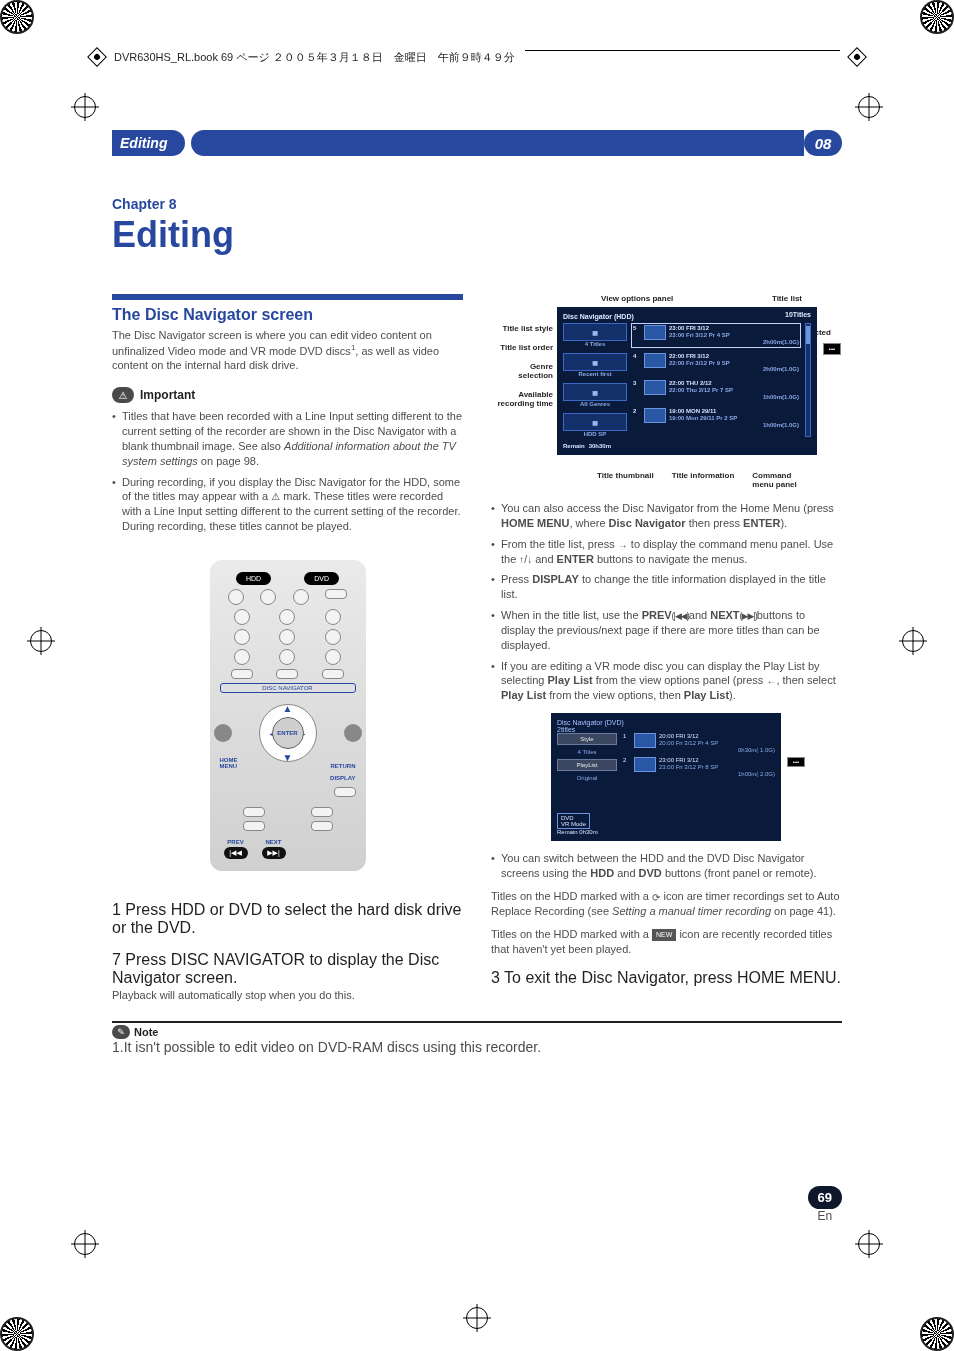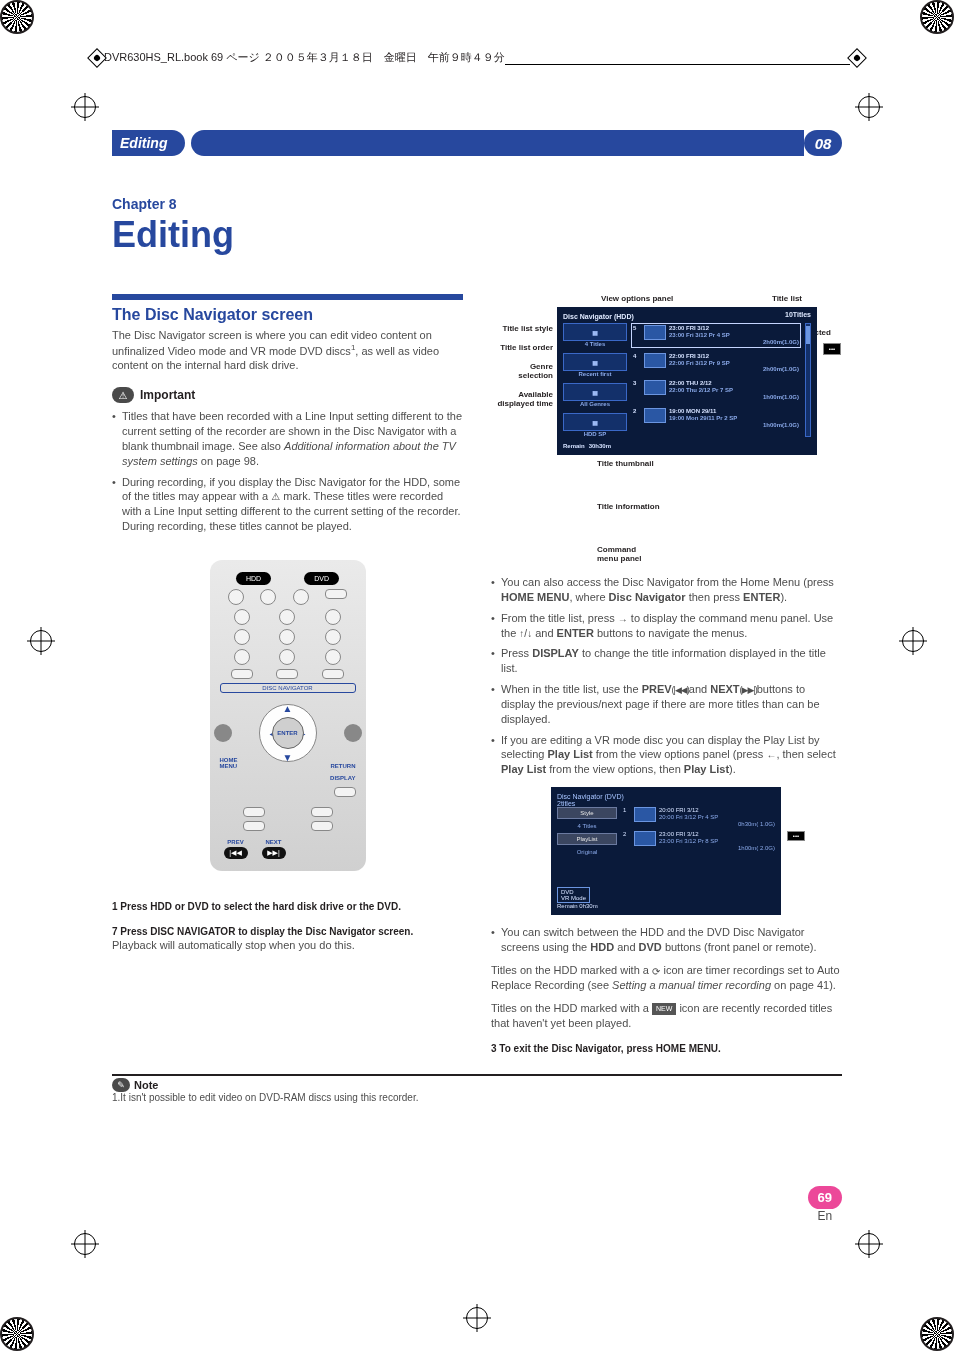--- a/index.html
+++ b/index.html
@@ -38,21 +38,21 @@
   .reg-top-r { top: 96px; right: 74px; }
   .reg-left { top: 630px; left: 30px; }
   .reg-right { top: 630px; right: 30px; }
   .reg-bot-l { bottom: 96px; left: 74px; }
   .reg-bot-r { bottom: 96px; right: 74px; }
   .reg-bot-c { bottom: 22px; left: 466px; }
 
   .book-header {
     position: absolute;
     top: 50px; left: 90px; right: 90px;
-    display:flex; align-items:flex-end; 
+    display:flex; align-items:flex-start; gap:10px;
     font-size: 11px;
   }
   .book-header .diamond {
     width: 14px; height: 14px; border:1px solid #000; transform: rotate(45deg);
     background:#fff; position:relative;
   }
   .book-header .diamond::after { content:''; position:absolute; inset:3px; background:#000; border-radius:50%;}
   .book-header .line { flex:1; height:1px; background:#000; }
 
   .page-frame {
@@ -130,26 +130,26 @@
   .sidelabel{ position:absolute; font-size:6px; color:#27489e; font-weight:bold;}
   .sl-home{ left:0; bottom:0;}
   .sl-return{ right:0; bottom:0;}
   .below-rect { display:flex; justify-content:flex-end; margin-top:6px; gap:6px; align-items:center;}
   .small-lab { font-size:6px; color:#27489e; font-weight:bold;}
   .prevnext { display:flex; gap:14px; justify-content:flex-start; margin-top:8px; padding-left:4px;}
   .pn-col { display:flex; flex-direction:column; align-items:center; gap:2px;}
   .pn-lab { font-size:6px; color:#27489e; font-weight:bold;}
   .pn-btn { width:24px; height:12px; border-radius:6px; background:#111; color:#fff; font-size:7px; display:flex; align-items:center; justify-content:center;}
 
-  .step { font-weight:bold; margin-top:14px; font-size:10px;}
+  .step { font-weight:normal; margin-top:14px; font-size:16px;}
   .step-sub { color:#4d4d4d; margin-top:2px; font-size:11px;}
 
   .note-divider { border-top: 2px solid #231f20; margin-top: 20px; padding-top:2px;}
   .note-line { display:flex; align-items:center; gap:4px;}
-  .note-text { font-size:10px; color:#4d4d4d;}
+  .note-text { font-size:14px; color:#4d4d4d;}
 
   
   .diagram { position:relative; font-size:8px; color:#231f20; font-weight:bold; margin-bottom:12px;}
   .diag-labels-top { display:flex; justify-content:space-between; padding: 0 40px 0 110px; margin-bottom:4px;}
   .nav-shot {
     background:#0a1a3a; color:#a7c4ff; padding:6px; font-size:7px; position:relative;
     width: 260px; margin-left:66px;
   }
   .nav-shot .ns-title { color:#dfe9ff; margin-bottom:3px; font-size:7px;}
   .nav-shot .ns-right { position:absolute; right:6px; top:4px; color:#dfe9ff;}
@@ -162,39 +162,39 @@
   .ns-row.selected { border-color:#c5d5ff;}
   .ns-thumb { width:22px; height:15px; background:#2a57a4; border:1px solid #6b95e0;}
   .ns-info { flex:1; color:#d4e1ff; font-size:6px; line-height:1.15;}
   .ns-info .light { color:#8aa9e9;}
   .ns-scroll { width:6px; background:#13306a; border:1px solid #3a68c7;}
   .ns-scroll .thumbbar{ width:100%; height:18px; background:#6b95e0; margin-top:2px;}
   .ns-footer{ display:flex; align-items:center; gap:4px; margin-top:6px; font-size:6px; color:#d4e1ff;}
   .cmd-panel { width:18px; height:12px; background:#000; color:#fff; font-size:6px; display:flex; align-items:center; justify-content:center; position:absolute; right:-24px; top:36px; border:1px solid #888;}
   .diag-left-labels { position:absolute; left:0; top:30px; font-size:8px; text-align:right; width:62px; display:flex; flex-direction:column; gap:10px;}
   .diag-right-labels { position:absolute; right:-16px; top:34px; width:60px; font-size:8px; text-align:left;}
-  .diag-bottom { display:flex; gap:34px; padding-left:106px; margin-top:4px; font-size:8px;flex-direction:column;}
+  .diag-bottom { display:flex; gap:18px; padding-left:106px; margin-top:16px; font-size:8px;}
 
   .mini-shot {
     background:#0a1a3a; color:#a7c4ff; width:230px; margin:10px 0 10px 60px; padding:6px; font-size:7px;
     position:relative;
   }
   .mini-left { width:60px; display:flex; flex-direction:column; gap:4px; float:left; margin-right:4px;}
   .mini-tile { background:#3b4660; color:#e5e5e5; text-align:center; font-size:6px; padding:2px 0; border:1px solid #6b7aa0;}
   .mini-rows { margin-left:66px;}
   .mini-row { display:flex; gap:3px; margin-bottom:3px;}
   .mini-badge { border:1px solid #6b95e0; padding:1px 3px; font-size:6px; display:inline-block; margin-top:10px;}
   .mini-action { position:absolute; right:-24px; top:44px; width:18px; height:10px; background:#000; color:#fff; font-size:6px; display:flex; align-items:center; justify-content:center; border:1px solid #888;}
   .mini-bottom{ margin-top:26px; font-size:6px; color:#d4e1ff; clear:both;}
 
   .inline-icon { display:inline-block; vertical-align:middle; font-size:10px; color:#4d4d4d;}
   .new-badge { display:inline-block; background:#555; color:#fff; font-size:7px; padding:1px 4px; vertical-align:middle;}
 
   .page-num-box { position:absolute; right:0; bottom:-2px; text-align:center;}
-  .page-num-pill { background:#ec4899; color:#fff; border-radius:12px; padding:4px 10px; font-weight:bold; font-size:13px;}
+  .page-num-pill { background:#0f172a; color:#fff; border-radius:12px; padding:4px 10px; font-weight:bold; font-size:13px;}
   .page-lang { font-size:12px; color:#4d4d4d;}
   .tri-warning { display:inline-block; font-size:10px; color:#4d4d4d;}
   .rewind-icon, .fwd-icon { display:inline-block; font-size:9px; color:#4d4d4d; letter-spacing:-1px;}
   .larrow { display:inline-block; font-size:10px;}
 </style>
 </head>
 <body>
 
 <div class="corner-mark corner-tl"></div>
 <div class="corner-mark corner-tr"></div>
@@ -333,21 +333,21 @@
         <div class="diag-labels-top">
           <span>View options panel</span>
           <span>Title list</span>
         </div>
         <div class="diag-left-labels">
           <span>Title list style</span>
           <span>Title list order</span>
           <span style="white-space:pre;">Genre
 selection</span>
           <span style="white-space:pre;">Available
-displayed time</span>
+recording time</span>
         </div>
         <div class="diag-right-labels">
           <span style="white-space:pre;">Selected
 title</span>
         </div>
 
         <div class="nav-shot">
           <div class="ns-title"><span>Disc Navigator (HDD)</span></div>
           <div class="ns-right">10Titles</div>
           <div class="ns-body">

